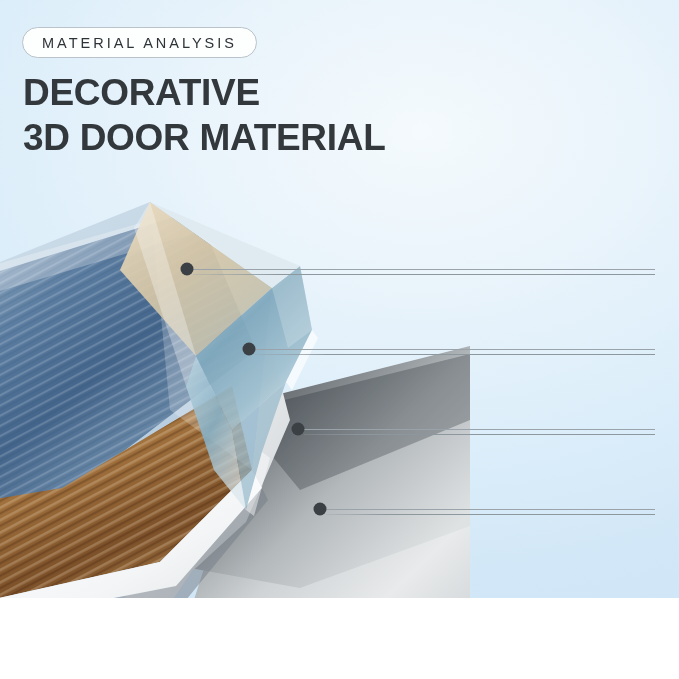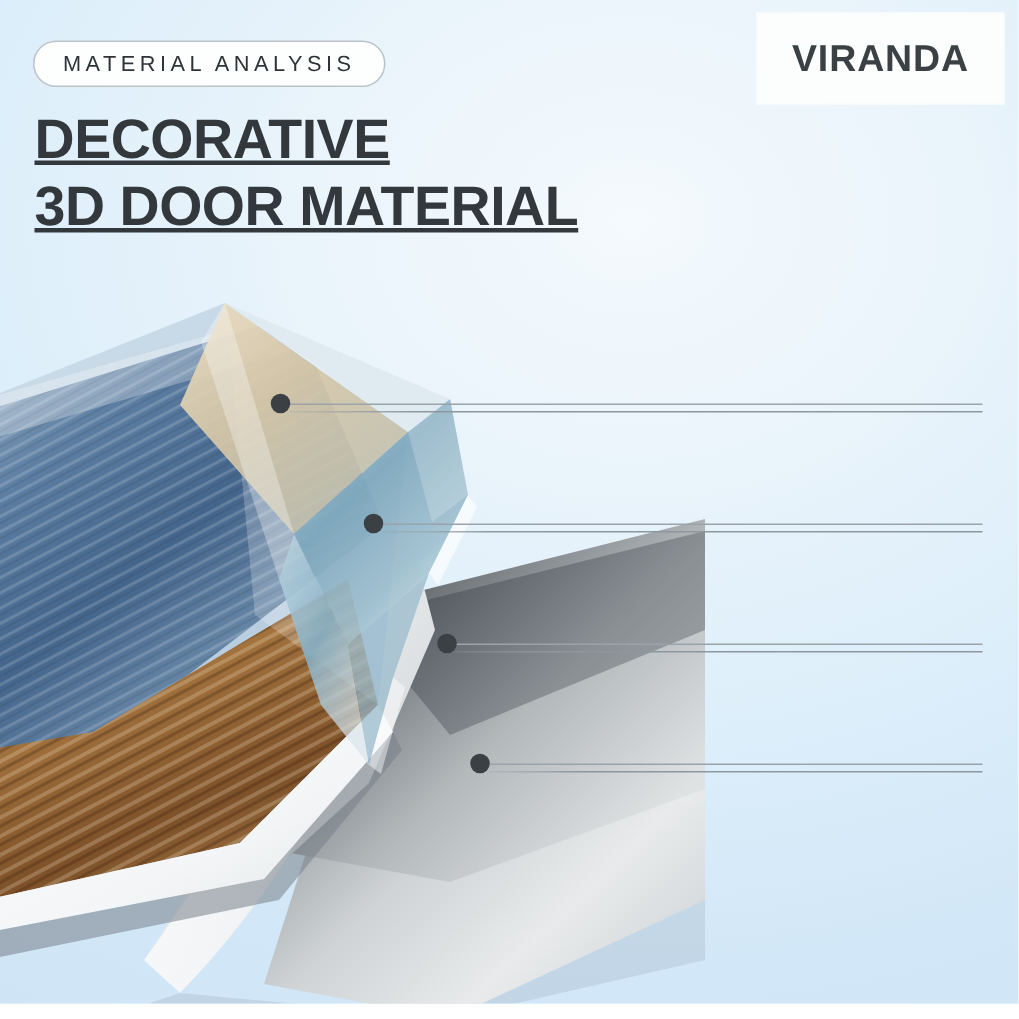--- a/index.html
+++ b/index.html
@@ -4,21 +4,21 @@
 <title>Decorative 3D Door Sticker — Material Analysis</title>
 <style>
   html,body{margin:0;padding:0;}
   body{
     width:679px;height:679px;
     font-family:"Liberation Sans","DejaVu Sans",sans-serif;
     overflow:hidden;
   }
   #poster{
     position:relative;
-    width:679px;height:669px;
+    width:679px;height:598px;
     overflow:hidden;
     background:
       radial-gradient(120% 95% at 62% 22%, #f4fafd 0%, #eaf4fb 26%, #dceefa 55%, #d2e7f7 78%, #cfe4f5 100%),
       linear-gradient(145deg,#cde4f5 0%,#e9f4fb 45%,#dbedf9 100%);
   }
   
   #badge{
     position:absolute;left:22px;top:27px;
     height:31px;box-sizing:border-box;
     padding:0 19px;
@@ -35,21 +35,21 @@
   
   #headline{
     position:absolute;left:23px;top:70px;
     color:#32383c;
     font-weight:bold;
     font-size:37px;
     line-height:45px;
     letter-spacing:-0.3px;
     white-space:nowrap;
   }
-  #headline .hl{display:block;text-decoration:underline;}
+  #headline .hl{display:block;}
   
   #brand{
     position:absolute;left:505px;top:9px;
     width:164px;height:60px;
     background:#fcfdfd;
     display:flex;align-items:center;justify-content:center;
     box-shadow:0 0 0 1px rgba(255,255,255,0.6);
   }
   #brand .brandtext{
     font-weight:bold;font-size:25px;letter-spacing:0.6px;color:#3a4044;
@@ -217,23 +217,20 @@
 
   <div id="badge">
     <span>MATERIAL ANALYSIS</span>
   </div>
 
   <div id="headline">
     <span class="hl">DECORATIVE</span>
     <span class="hl">3D DOOR MATERIAL</span>
   </div>
 
-  <div id="brand">
-    <span class="brandtext">VIRANDA</span>
-  </div>
 
   <div id="callouts">
       <div class="callout">
         <div class="cline" style="left: 193px; top: 269px; width: 462px;"></div>
         <div class="cunder" style="left: 193px; top: 274px; width: 462px;"></div>
         <div class="dot" style="left: 187px; top: 269px;"></div>
       </div>
       <div class="callout">
         <div class="cline" style="left: 255px; top: 349px; width: 400px;"></div>
         <div class="cunder" style="left: 255px; top: 354px; width: 400px;"></div>

